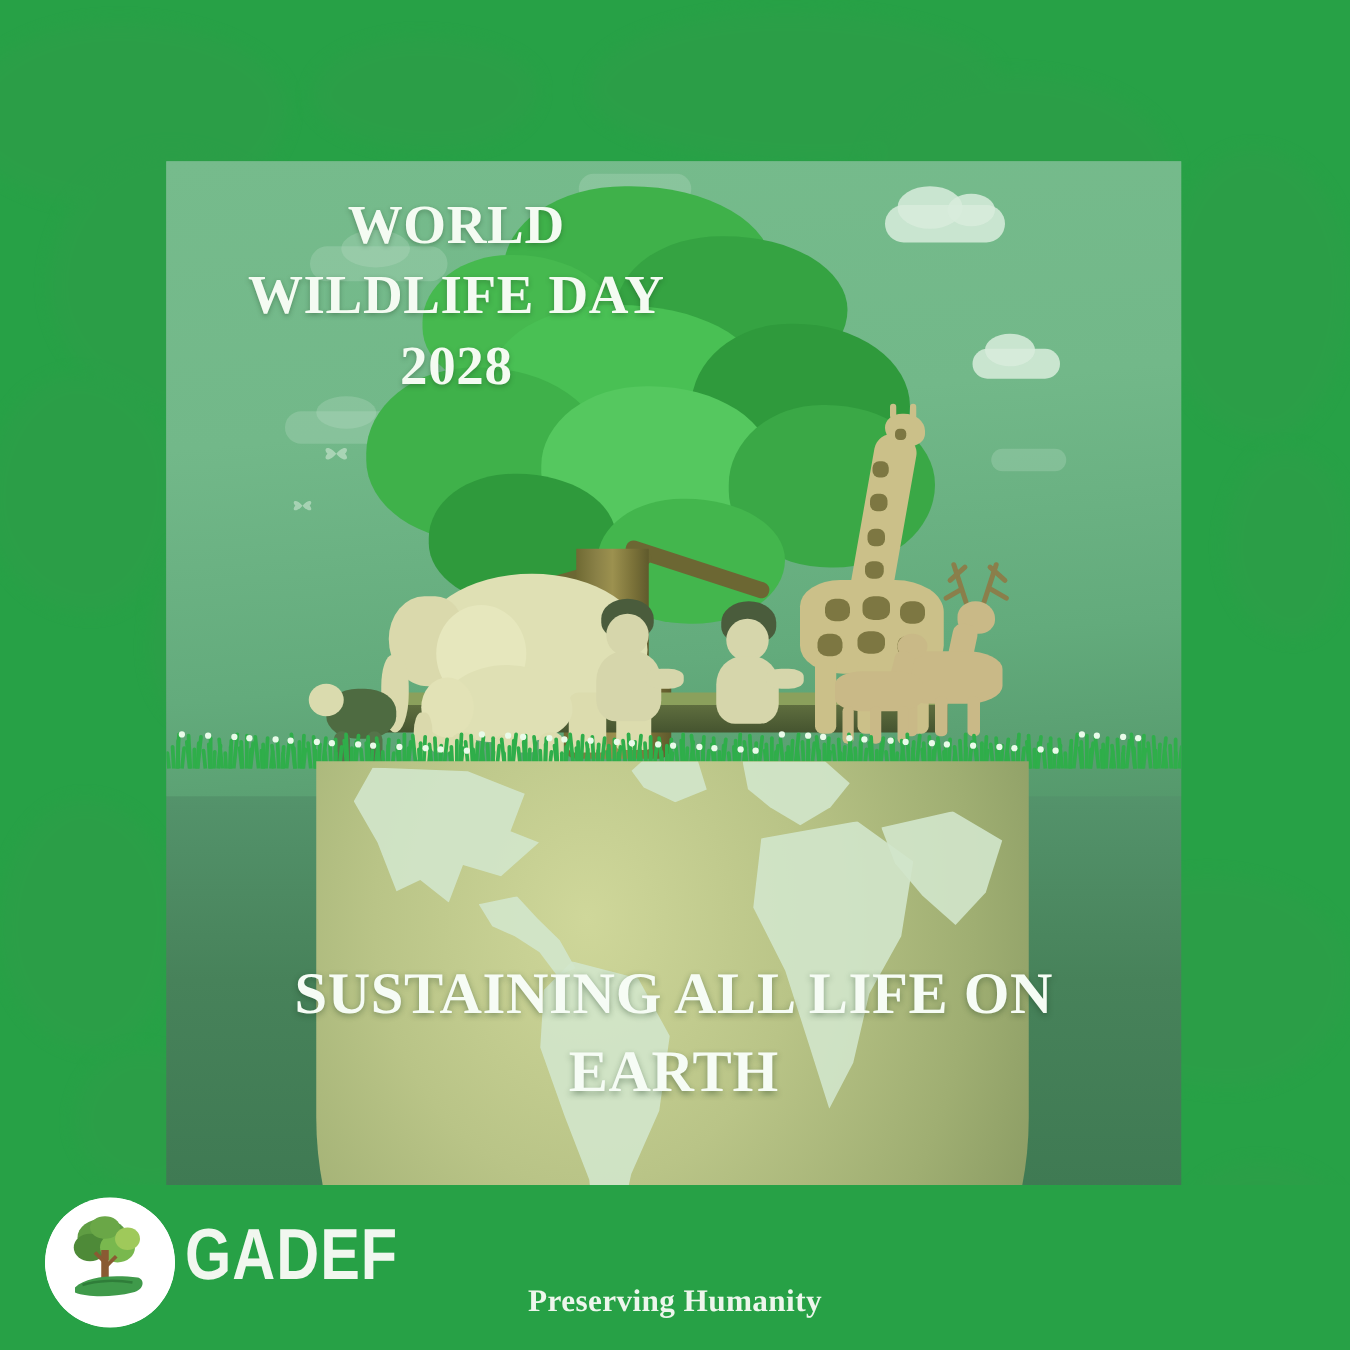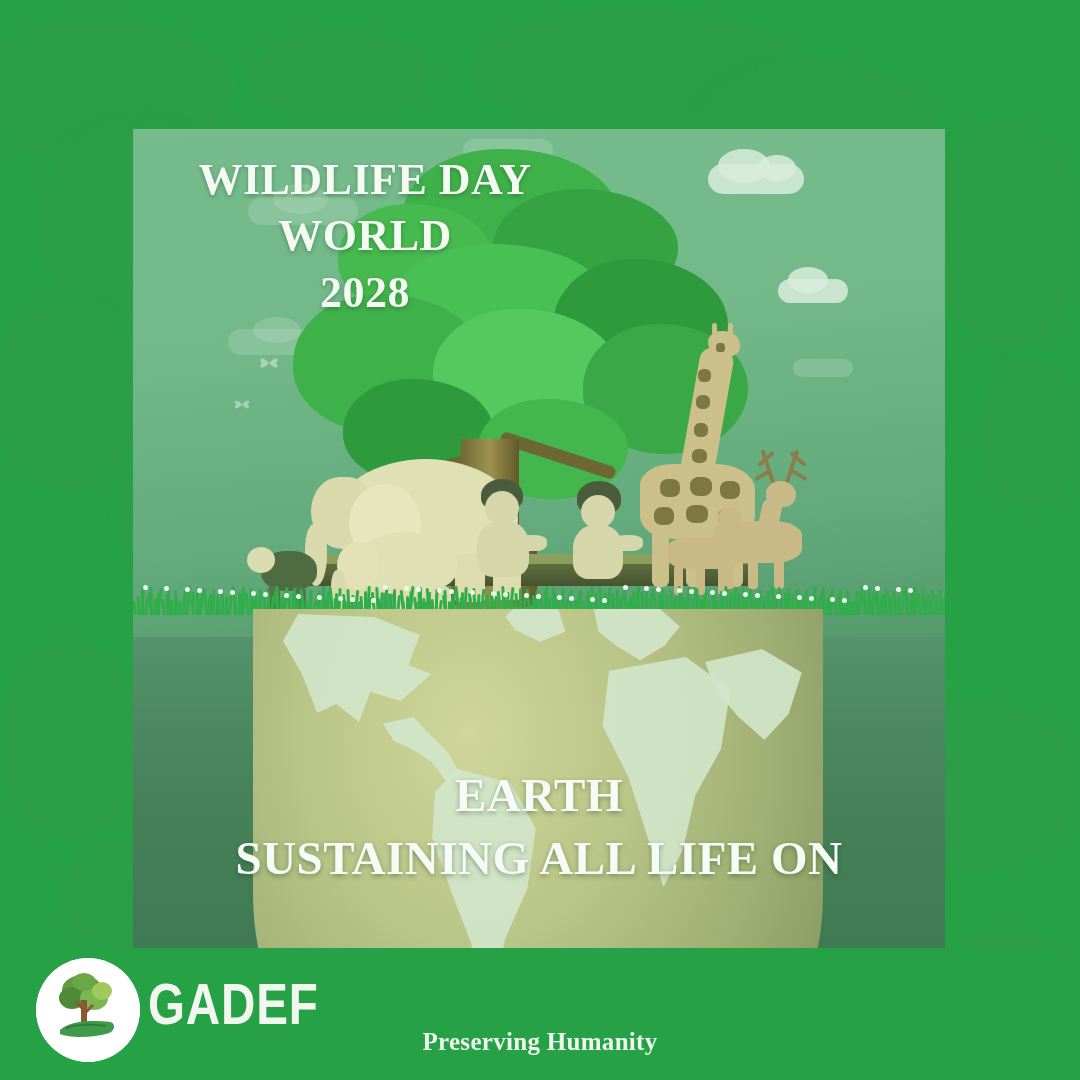--- a/index.html
+++ b/index.html
@@ -630,28 +630,28 @@
 
     <div class="continent" style="left:452px;top:40px;width:110px;height:130px;
          clip-path:polygon(0% 10%,52% 0%,88% 18%,76% 50%,54% 70%,30% 52%,10% 32%);"></div>
 
     <div class="continent" style="left:248px;top:0px;width:70px;height:42px;
          clip-path:polygon(18% 0%,82% 0%,92% 54%,56% 78%,20% 50%,6% 18%);"></div>
   </div>
 </div>
 
 <div id="title">
+  <span class="line l1">WORLD</span>
   <span class="line l2">WILDLIFE DAY</span>
-  <span class="line l1">WORLD</span>
   <span class="line l3">2028</span>
 </div>
 
 <div id="tagline">
+  <div>SUSTAINING ALL LIFE ON</div>
   <div>EARTH</div>
-  <div>SUSTAINING ALL LIFE ON</div>
 </div>
 
 <div id="footer">
   <div id="logo-circle">
     <svg viewBox="0 0 104 104" width="104" height="104">
       <circle cx="52" cy="52" r="52" fill="#ffffff"></circle>
       <ellipse cx="46" cy="32" rx="20" ry="15" fill="#5f9d43"></ellipse>
       <ellipse cx="36" cy="40" rx="13" ry="11" fill="#4e8a38"></ellipse>
       <ellipse cx="58" cy="40" rx="14" ry="12" fill="#79b84e"></ellipse>
       <ellipse cx="48" cy="24" rx="12" ry="9" fill="#6aa747"></ellipse>

